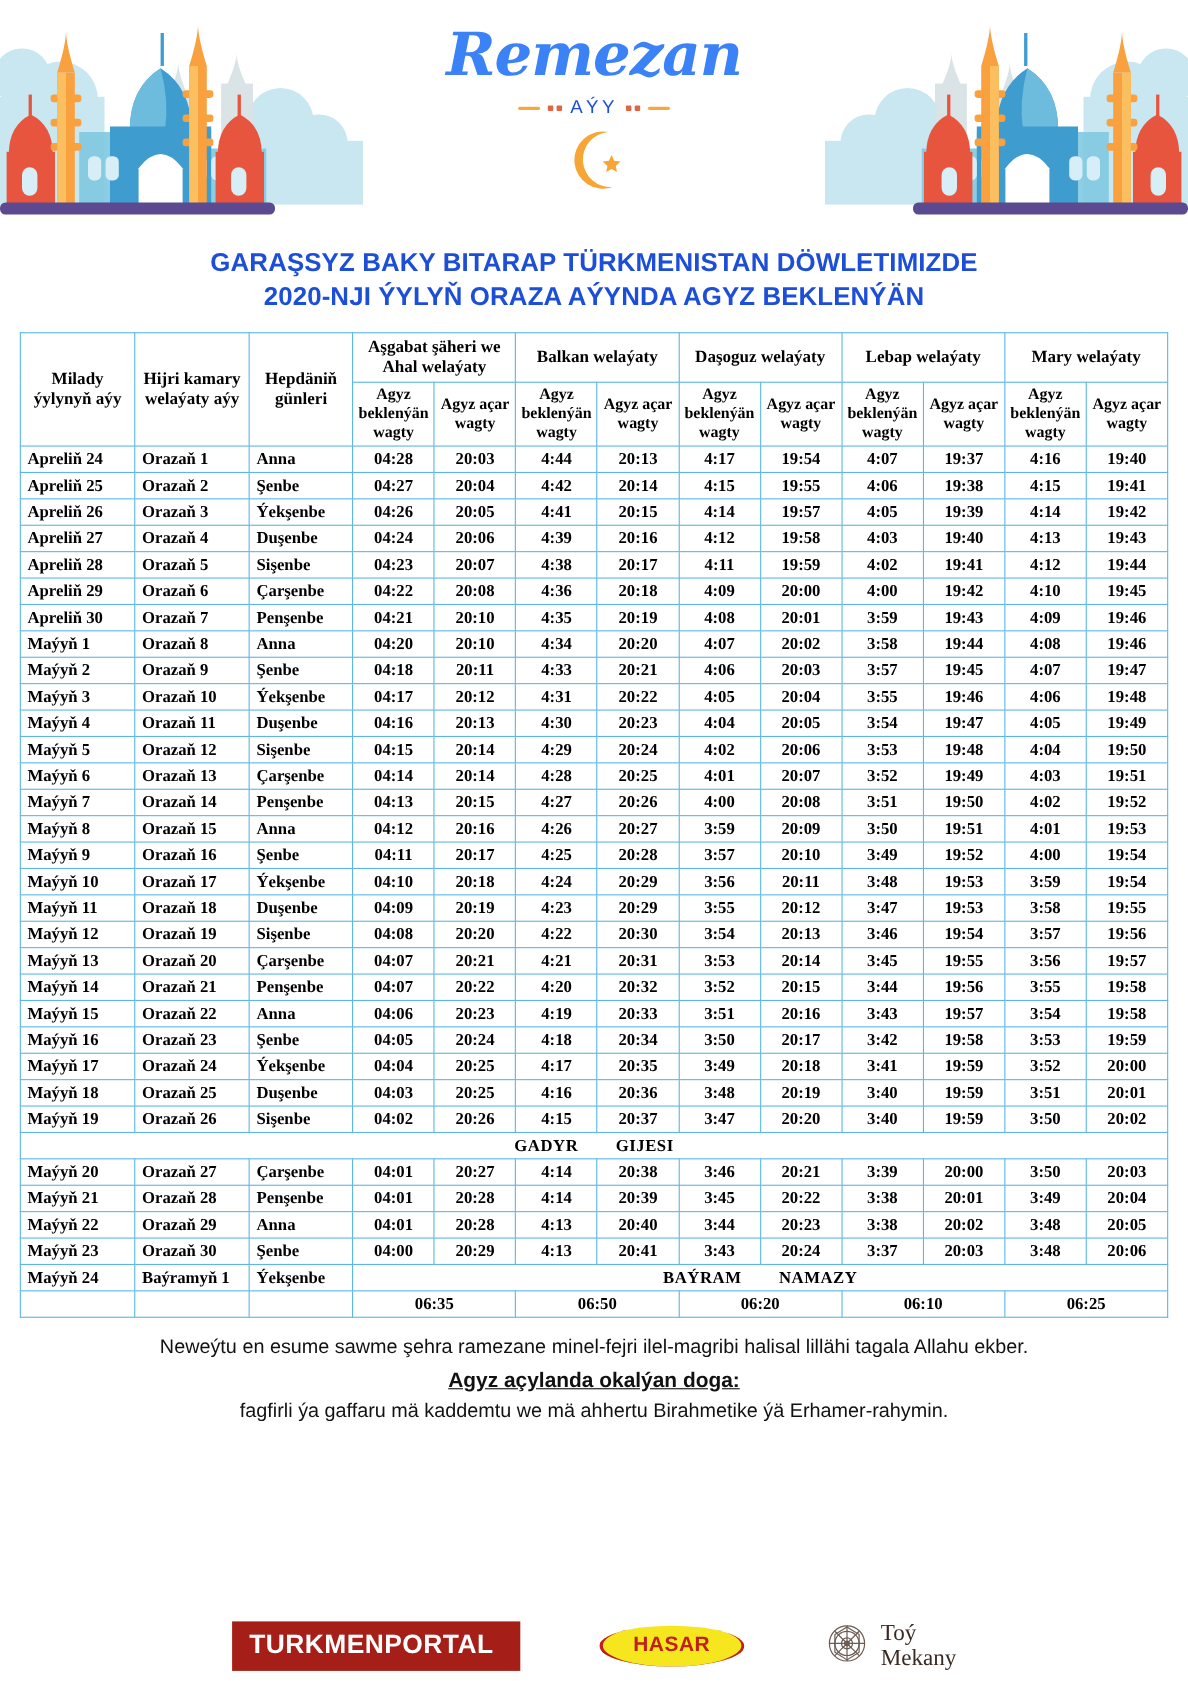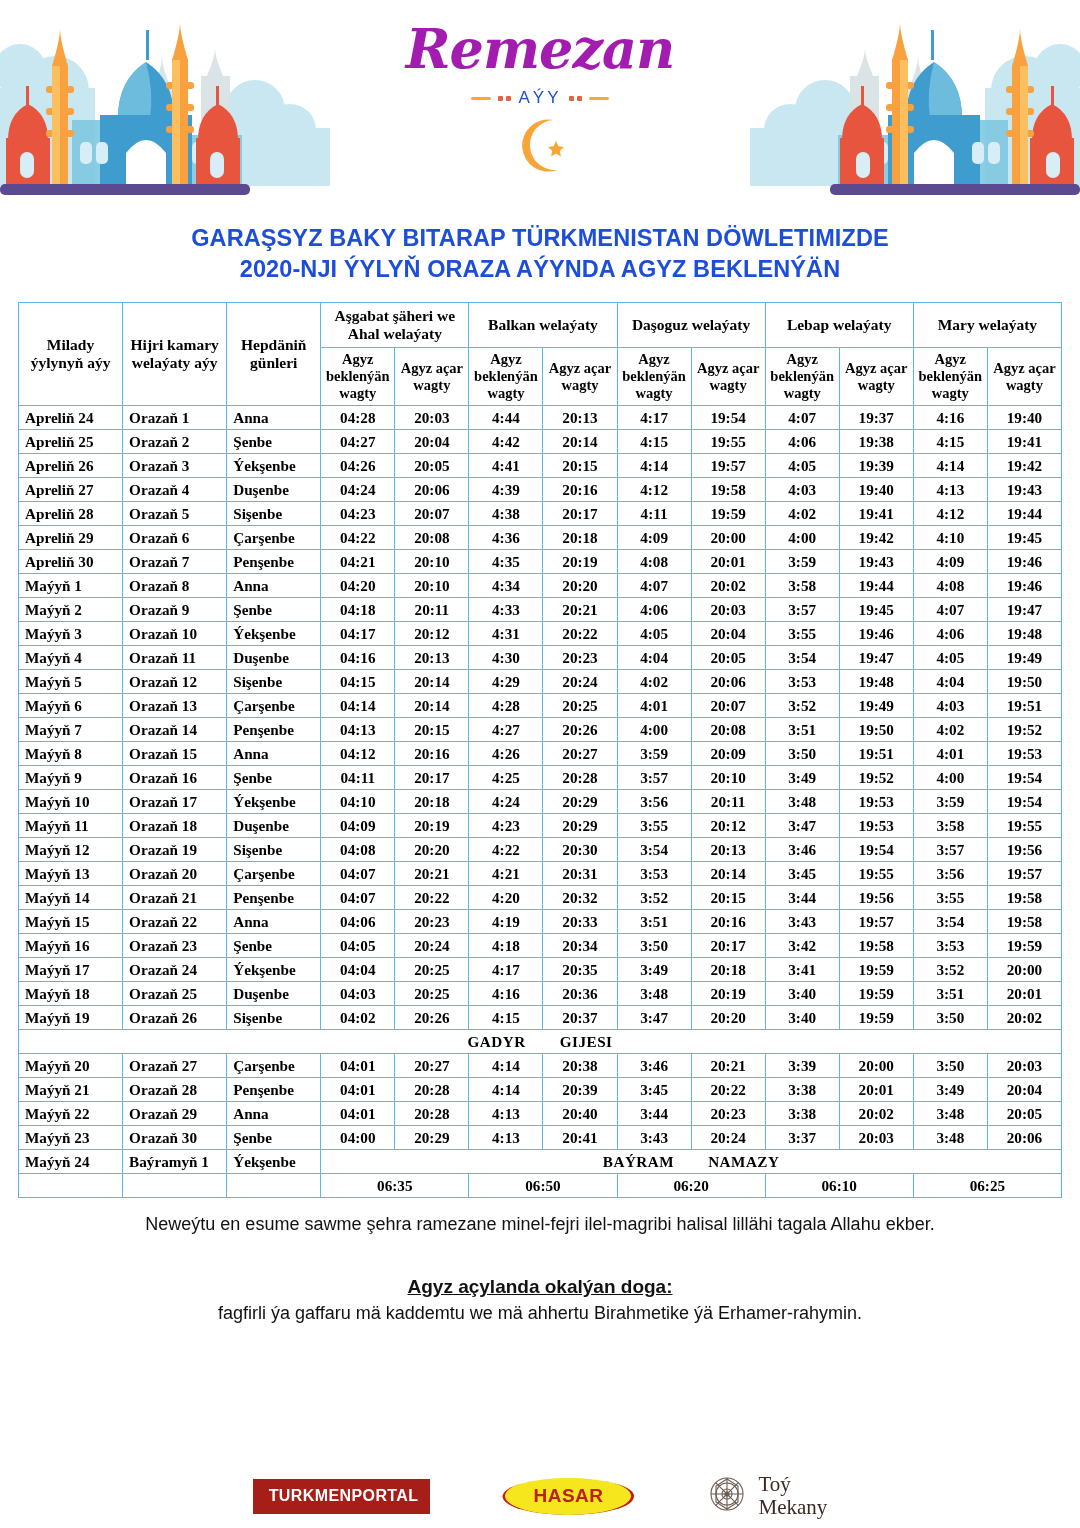--- a/index.html
+++ b/index.html
@@ -31,21 +31,21 @@
     transform: translateX(-50%);
     top: 22px;
     width: 340px;
     text-align: center;
   }
   .brand-word {
     font-family: "DejaVu Serif", serif;
     font-style: italic;
     font-weight: bold;
     font-size: 54px;
-    color: #a21caf;
+    color: #3b82f6;
     letter-spacing: -1px;
     line-height: 1;
   }
   .brand-sub {
     margin-top: 12px;
     display: flex;
     align-items: center;
     justify-content: center;
     gap: 7px;
   }
@@ -128,40 +128,40 @@
   .prayer-head {
     font-size: 19px;
     font-weight: bold;
     text-decoration: underline;
     margin-bottom: 3px;
   }
   .prayer-body {
     font-size: 18px;
     line-height: 1.4;
   }
-  .prayer-block + .prayer-block { margin-top: 38px; text-align: center; }
+  .prayer-block + .prayer-block { margin-top: 7px; text-align: center; }
 
   
   .footer {
     position: absolute;
     left: 0; right: 0;
     bottom: 8px;
     display: flex;
     justify-content: center;
     align-items: center;
     gap: 72px;
   }
   .logo-turkmenportal {
     background: #a51f18;
     color: #fff;
     font-family: "Liberation Sans", sans-serif;
     font-weight: bold;
-    font-size: 16px;
+    font-size: 24px;
     letter-spacing: 0.4px;
-    padding: 8px 12px 9px 16px;
+    padding: 8px 24px 9px 16px;
   }
   .logo-hasar {
     position: relative;
     width: 132px; height: 44px;
   }
   .logo-hasar .lens {
     position: absolute; inset: 0;
     background: #f5e61e;
     border: 3px solid #c0201c;
     border-radius: 50% / 50%;
@@ -169,21 +169,21 @@
   }
   .logo-hasar .txt {
     position: absolute; inset: 0;
     display: flex; align-items: center; justify-content: center;
     font-family: "Liberation Sans", sans-serif;
     font-weight: bold;
     font-size: 19px;
     color: #c0201c;
     letter-spacing: 0.5px;
   }
-  .logo-toy { display: flex; align-items: flex-start; gap: 10px; }
+  .logo-toy { display: flex; align-items: flex-end; gap: 10px; }
   .logo-toy .name {
     font-family: "Liberation Serif", serif;
     font-size: 21px;
     line-height: 1.12;
     color: #3a2a22;
   }
 </style>
 </head>
 <body>
 

